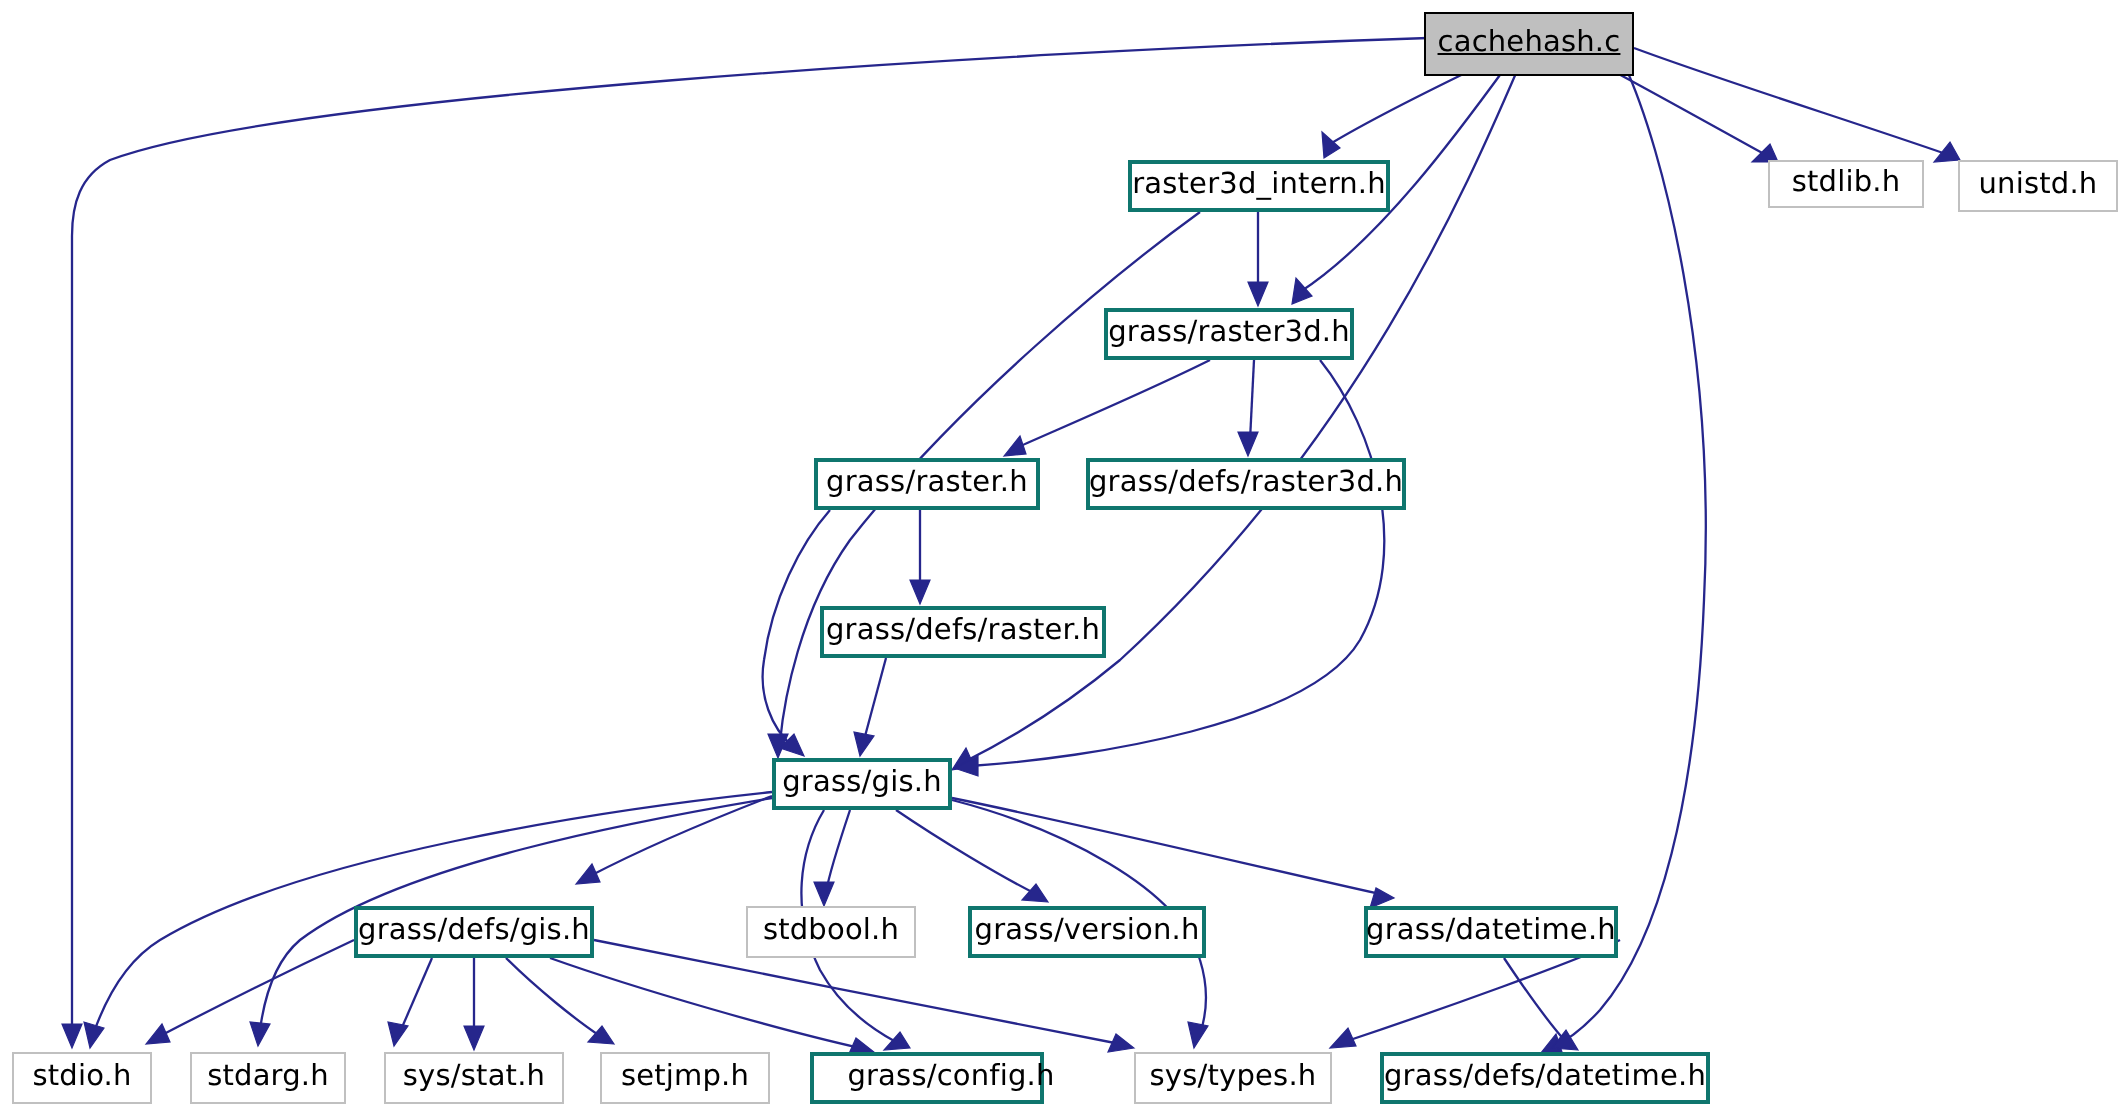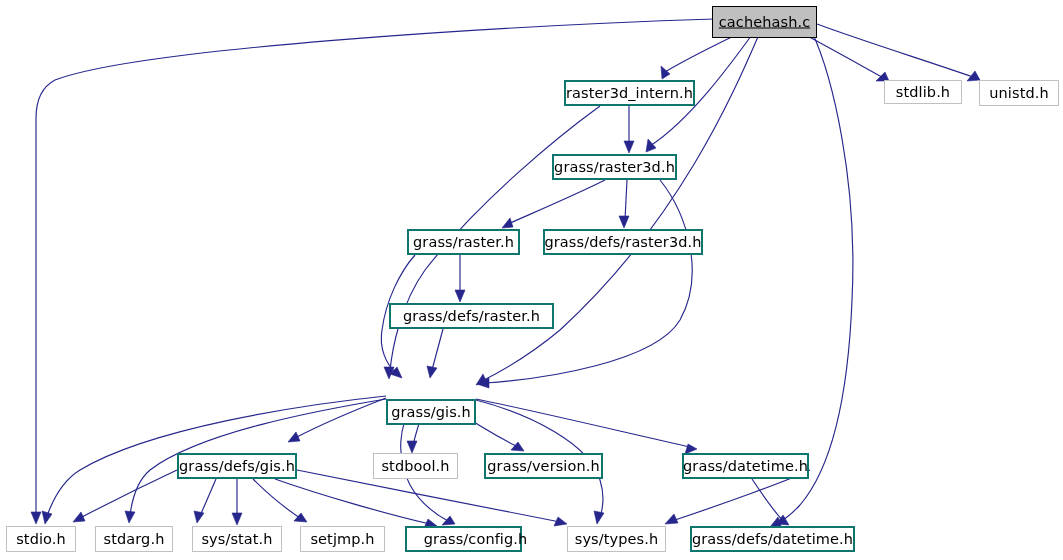--- a/index.html
+++ b/index.html
@@ -144,24 +144,24 @@
       </div>
       <div class="node-box strong" style="left: 552px; top: 154px; width: 125px; height: 26px;">
         <span class="node-label">grass/raster3d.h</span>
       </div>
       <div class="node-box strong" style="left: 407px; top: 229px; width: 113px; height: 26px;">
         <span class="node-label">grass/raster.h</span>
       </div>
       <div class="node-box strong" style="left: 543px; top: 229px; width: 160px; height: 26px;">
         <span class="node-label">grass/defs/raster3d.h</span>
       </div>
-      <div class="node-box strong" style="left: 389px; top: 303px; width: 165px; height: 26px;">
+      <div class="node-box strong" style="left: 410px; top: 303px; width: 143px; height: 26px;">
         <span class="node-label">grass/defs/raster.h</span>
       </div>
-      <div class="node-box strong" style="left: 386px; top: 379px; width: 90px; height: 26px; margin-top: 20px;">
+      <div class="node-box strong" style="left: 386px; top: 379px; width: 90px; height: 26px;">
         <span class="node-label">grass/gis.h</span>
       </div>
       <div class="node-box strong" style="left: 177px; top: 453px; width: 120px; height: 26px;">
         <span class="node-label">grass/defs/gis.h</span>
       </div>
       <div class="node-box weak" style="left: 373px; top: 453px; width: 85px; height: 26px;">
         <span class="node-label">stdbool.h</span>
       </div>
       <div class="node-box strong" style="left: 484px; top: 453px; width: 119px; height: 26px;">
         <span class="node-label">grass/version.h</span>

